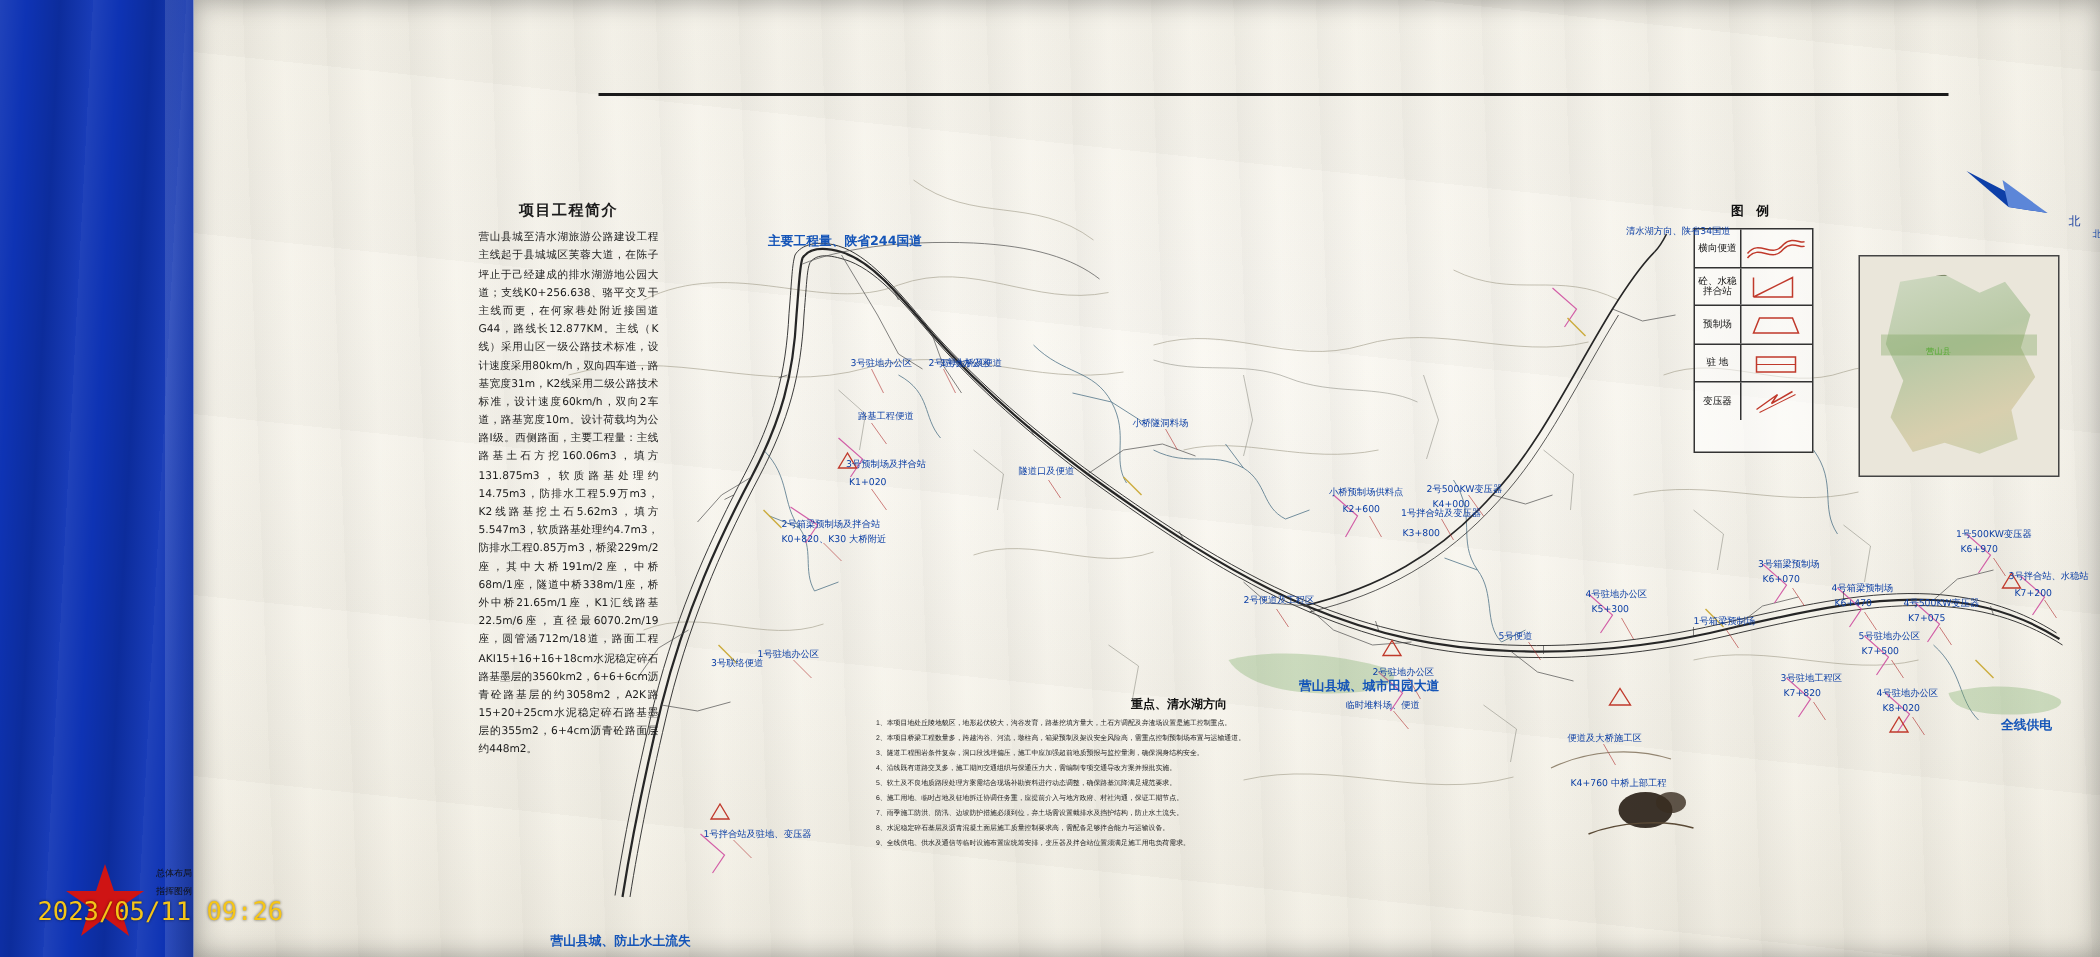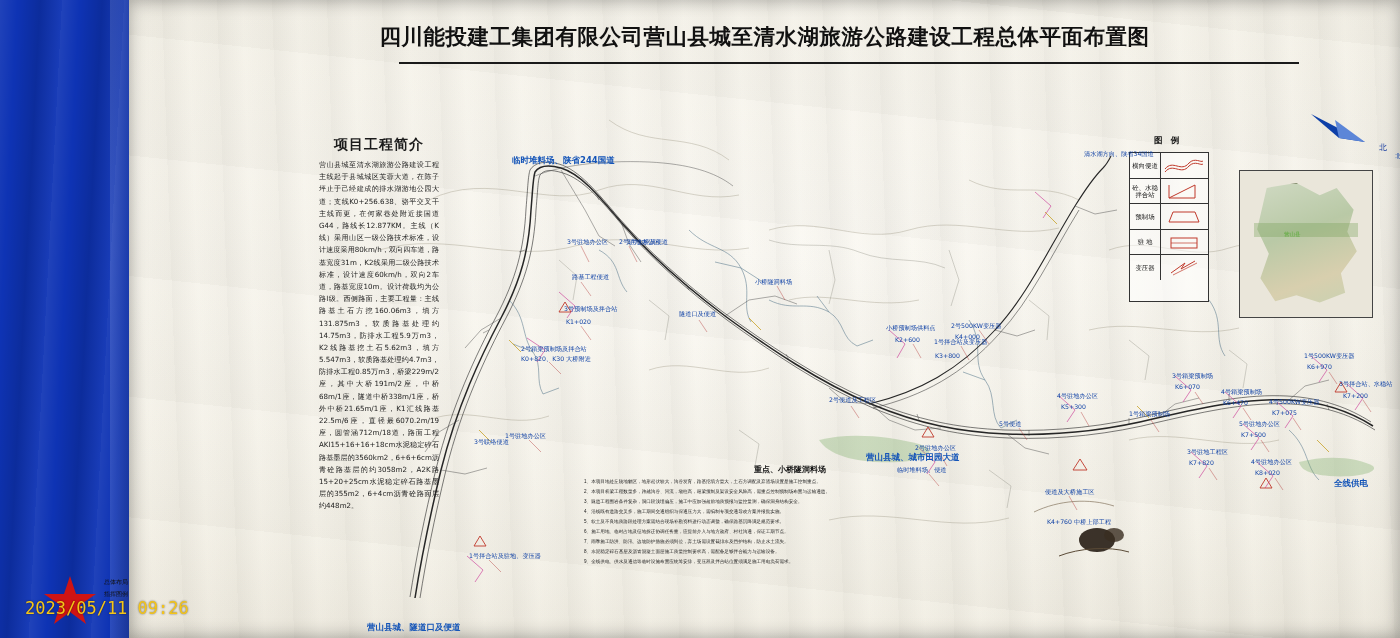--- a/index.html
+++ b/index.html
@@ -52,21 +52,21 @@
   }
   #titlerule{
     position:absolute;left:270px;width:900px;top:62px;height:2px;background:#1a1a1a;
   }
   
   #desc{
     position:absolute;left:190px;top:132px;width:120px;
     font-size:7.1px;line-height:1.72;color:#1b1b1b;text-align:justify;
     font-family:"DejaVu Sans","Liberation Sans",sans-serif;
   }
-  #desc .h{display:block;text-align:center;font-weight:bold;font-size:14px;margin-bottom:3px;letter-spacing:1px;}
+  #desc .h{display:block;text-align:center;font-weight:bold;font-size:10px;margin-bottom:3px;letter-spacing:1px;}
   
   #legend{
     position:absolute;left:1000px;top:152px;width:78px;height:148px;
     border:1px solid #333;background:rgba(255,255,255,.55);
   }
   #legend .lg-title{position:absolute;top:-18px;left:24px;font-size:8.5px;font-weight:bold;color:#111;letter-spacing:3px;}
   #legend .row{height:24.6px;border-bottom:1px solid #333;display:flex;align-items:center;}
   #legend .row:last-child{border-bottom:none;}
   #legend .lab{width:30px;font-size:6.4px;text-align:center;color:#111;line-height:1.15;border-right:1px solid #333;height:100%;display:flex;align-items:center;justify-content:center;}
   #legend .sym{flex:1;height:100%;position:relative;}
@@ -109,21 +109,20 @@
   svg{position:absolute;left:0;top:0;overflow:visible;}
 </style>
 </head>
 <body>
 
 <div id="backdrop"></div>
 <div id="leftcrease"></div>
 
 <div id="sheet">
 
-  <div id="title">四川能投建工集团有限公司营山县城至清水湖旅游公路建设工程总体平面布置图</div>
   <div id="titlerule"></div>
 
   <svg width="1271" height="638">
 
     <g stroke="#9a9480" fill="none" stroke-width="0.5" opacity="0.75">
       <path d="M300,200 C360,170 420,210 470,190 C520,172 560,205 610,195"></path>
       <path d="M250,250 C320,230 380,265 450,245 C510,228 560,258 620,248"></path>
       <path d="M480,120 C520,150 560,130 600,160"></path>
       <path d="M640,230 C690,215 730,245 780,230 C830,215 880,240 930,228"></path>
       <path d="M660,300 C700,290 740,310 790,300"></path>
@@ -355,24 +354,24 @@
 
   <div id="north">
     <svg width="70" height="50">
       <path d="M2,6 L56,34 L30,30 Z" fill="#0d3fa8"></path>
       <path d="M56,34 L26,12 L30,30 Z" fill="#5c86d8"></path>
     </svg>
     <div class="lbl">北</div>
   </div>
 
   <div id="labels">
-      <div class="maplabel big" style="left: 383px; top: 155px;">临时堆料场、陕省244国道</div>
+      <div class="maplabel big" style="left: 383px; top: 155px;">主要工程量、陕省244国道</div>
       <div class="maplabel " style="left: 955px; top: 150px;">清水湖方向、陕省34国道</div>
       <div class="maplabel big" style="left: 705px; top: 452px; margin-left: 32px;">营山县城、城市田园大道</div>
-      <div class="maplabel big" style="left: 238px; top: 622px;">营山县城、隧道口及便道</div>
+      <div class="maplabel big" style="left: 238px; top: 622px;">营山县城、防止水土流失</div>
       <div class="maplabel big" style="left: 1205px; top: 478px;">全线供电</div>
       <div class="maplabel " style="left: 1266px; top: 152px;">北</div>
       <div class="maplabel " style="left: 438px; top: 238px;">3号驻地办公区</div>
       <div class="maplabel " style="left: 490px; top: 238px;">2号驻地办公区</div>
       <div class="maplabel " style="left: 443px; top: 273px;">路基工程便道</div>
       <div class="maplabel " style="left: 435px; top: 305px;">3号预制场及拌合站</div>
       <div class="maplabel " style="left: 437px; top: 318px;">K1+020</div>
       <div class="maplabel " style="left: 392px; top: 345px;">2号箱梁预制场及拌合站</div>
       <div class="maplabel " style="left: 392px; top: 355px;">K0+820、K30 大桥附近</div>
       <div class="maplabel " style="left: 376px; top: 432px;">1号驻地办公区</div>
@@ -408,21 +407,21 @@
       <div class="maplabel " style="left: 1126px; top: 469px;">K8+020</div>
       <div class="maplabel " style="left: 1000px; top: 410px;">1号箱梁预制场</div>
       <div class="maplabel " style="left: 700px; top: 396px;">2号便道及工程区</div>
       <div class="maplabel " style="left: 870px; top: 420px;">5号便道</div>
       <div class="maplabel " style="left: 550px; top: 310px;">隧道口及便道</div>
       <div class="maplabel " style="left: 918px; top: 518px;">K4+760 中桥上部工程</div>
       <div class="maplabel " style="left: 498px; top: 238px;">1号大桥及便道</div>
     </div>
 
   <div id="notes">
-    <div class="nt">重点、小桥隧洞料场</div>
+    <div class="nt">重点、清水湖方向</div>
     <div id="notes-list">
         <p>1、本项目地处丘陵地貌区，地形起伏较大，沟谷发育，路基挖填方量大，土石方调配及弃渣场设置是施工控制重点。</p>
         <p>2、本项目桥梁工程数量多，跨越沟谷、河流，墩柱高，箱梁预制及架设安全风险高，需重点控制预制场布置与运输通道。</p>
         <p>3、隧道工程围岩条件复杂，洞口段浅埋偏压，施工中应加强超前地质预报与监控量测，确保洞身结构安全。</p>
         <p>4、沿线既有道路交叉多，施工期间交通组织与保通压力大，需编制专项交通导改方案并报批实施。</p>
         <p>5、软土及不良地质路段处理方案需结合现场补勘资料进行动态调整，确保路基沉降满足规范要求。</p>
         <p>6、施工用地、临时占地及征地拆迁协调任务重，应提前介入与地方政府、村社沟通，保证工期节点。</p>
         <p>7、雨季施工防洪、防汛、边坡防护措施必须到位，弃土场需设置截排水及挡护结构，防止水土流失。</p>
         <p>8、水泥稳定碎石基层及沥青混凝土面层施工质量控制要求高，需配备足够拌合能力与运输设备。</p>
         <p>9、全线供电、供水及通信等临时设施布置应统筹安排，变压器及拌合站位置须满足施工用电负荷需求。</p>

